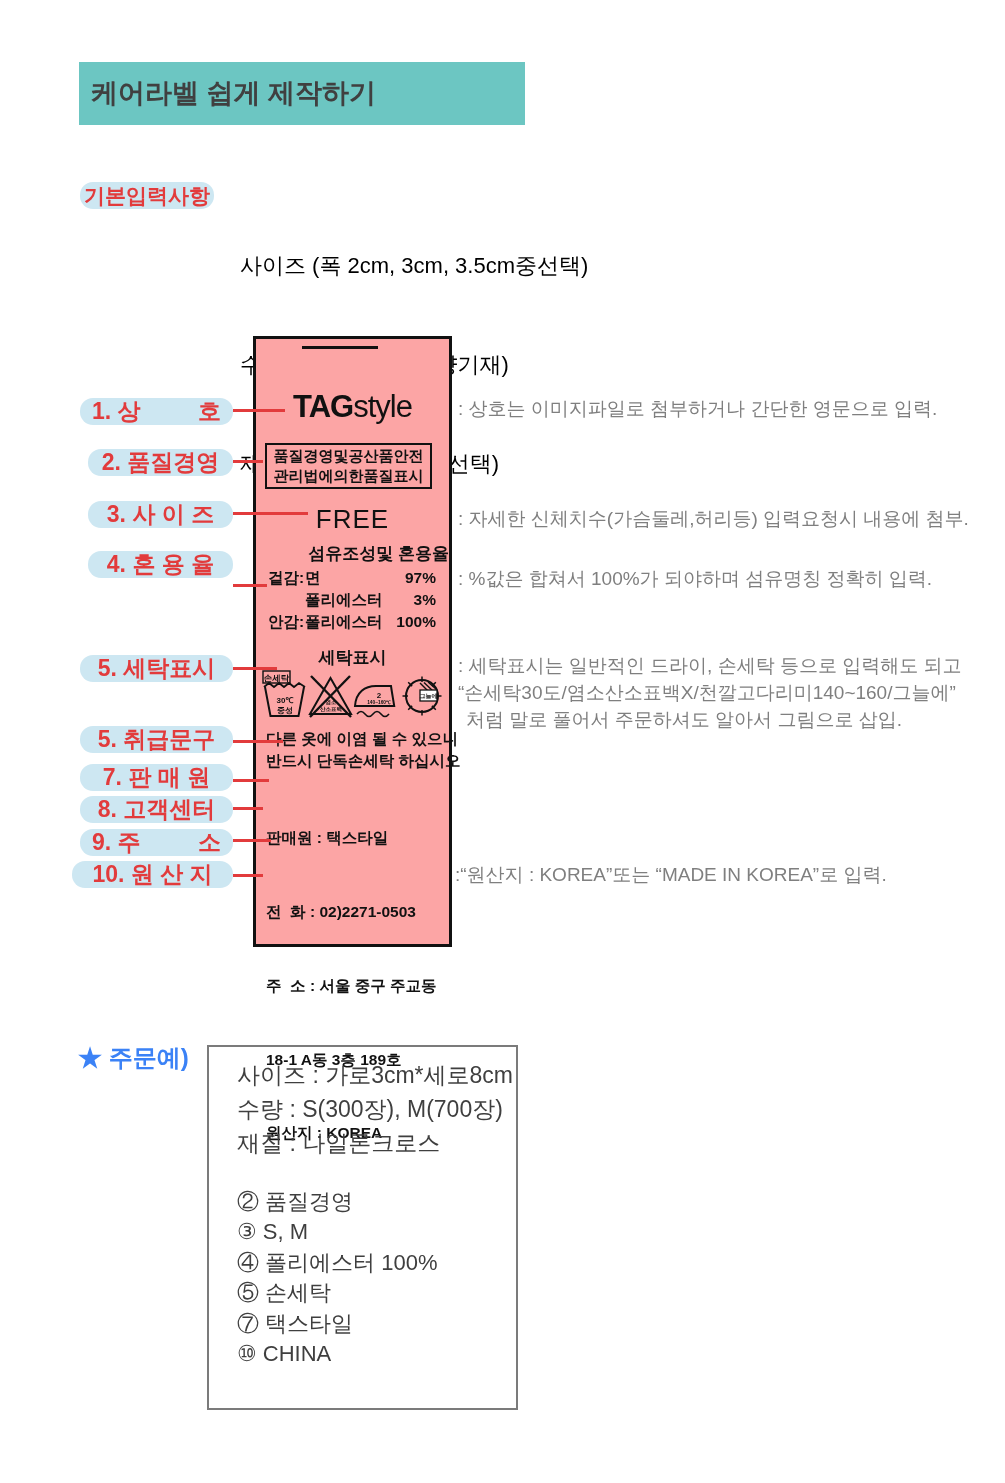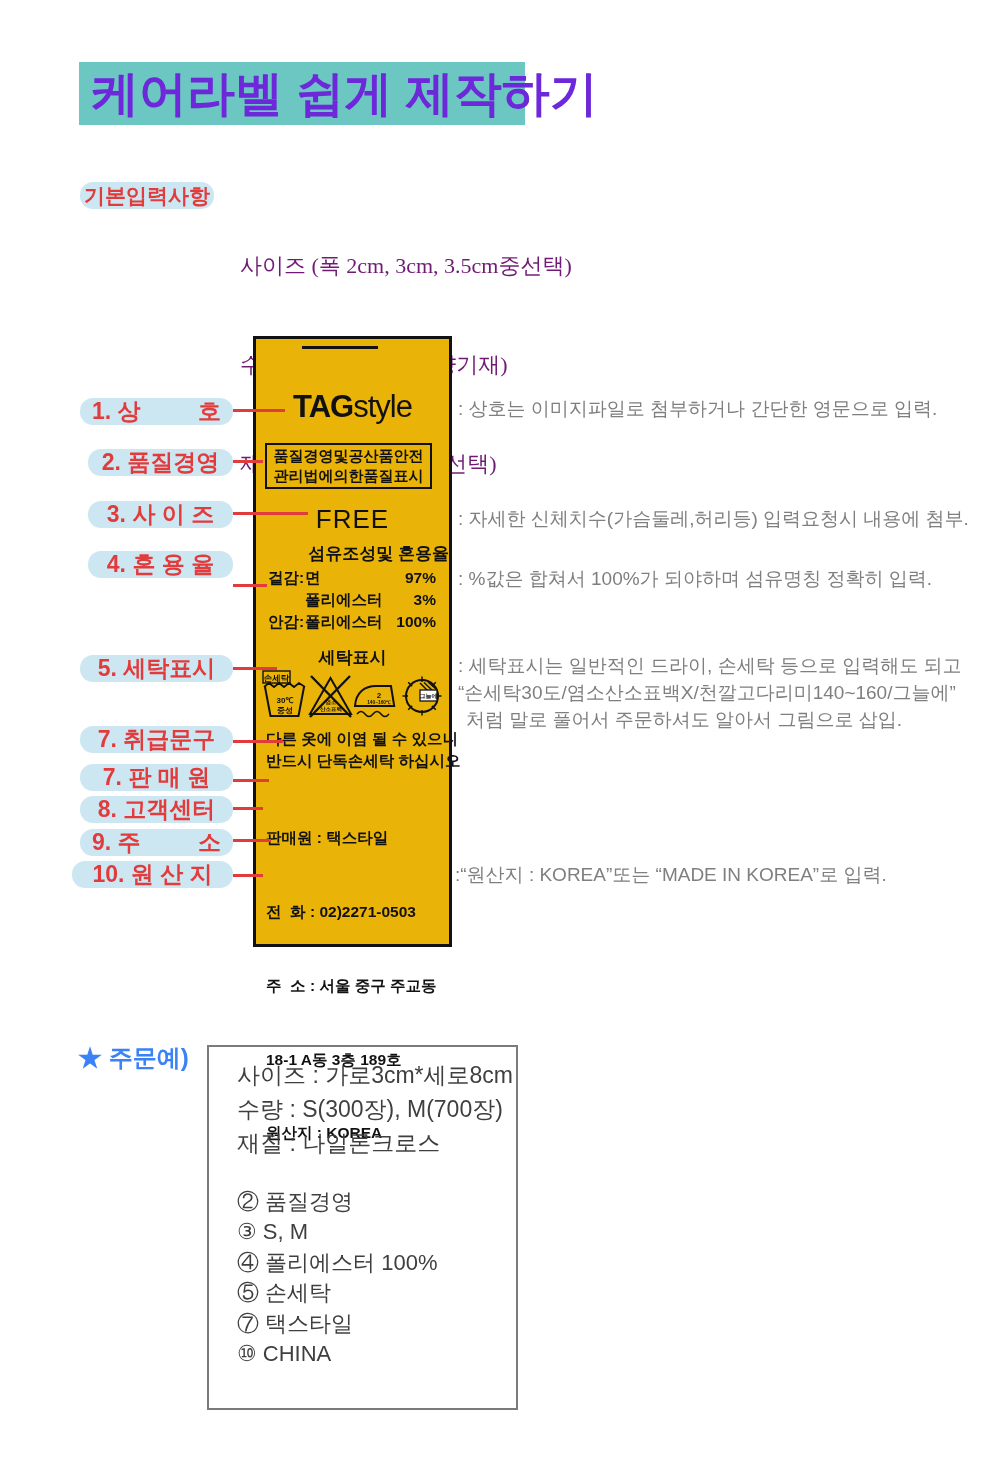--- a/index.html
+++ b/index.html
@@ -3,34 +3,34 @@
 <meta charset="utf-8">
 <style>
   html,body { margin:0; padding:0; background:#ffffff; }
   .page {
     position:relative; width:1005px; height:1483px; background:#ffffff;
     font-family:"Liberation Sans", sans-serif; color:#111; overflow:hidden;
   }
   
   .title-banner {
     position:absolute; left:79px; top:62px; width:446px; height:63px;
-    background:#6cc6c2; color:#6d28d9; font-size:48px; font-weight:700;
+    background:#6cc6c2; color:#404040; font-size:27px; font-weight:700;
     line-height:63px; padding-left:12px; box-sizing:border-box; white-space:nowrap;
   }
   
   .basic-heading {
     position:absolute; left:80px; top:182px; width:134px; height:27px;
     background:#cde7f2; border-radius:13px; color:#e23b3c; font-size:21px;
     font-weight:700; text-align:center; line-height:27px; white-space:nowrap;
   }
-  .basic-lines { position:absolute; left:240px; top:183px; font-size:22px; color:#701a75; line-height:33px; white-space:pre;font-family:Liberation Serif, serif; }
+  .basic-lines { position:absolute; left:240px; top:183px; font-size:22px; color:#000000; line-height:33px; white-space:pre; }
   
   .garment-label {
     position:absolute; left:253px; top:336px; width:199px; height:611px;
-    border:3px solid #111; box-sizing:border-box; background:#eab308;
+    border:3px solid #111; box-sizing:border-box; background:#fca5a5;
   }
   .fold-mark { position:absolute; left:46px; top:7px; width:76px; height:3px; background:#111; }
   .brand { position:absolute; left:0; top:50px; width:100%; text-align:center; font-size:31px; letter-spacing:-1px; white-space:nowrap; }
   .brand .b { font-weight:700; }
   .brand .l { font-weight:400; }
   .quality-box {
     position:absolute; left:9px; top:104px; width:167px; border:2px solid #111;
     box-sizing:border-box; text-align:center; font-size:15px; font-weight:600;
     line-height:20px; padding:1px 0; white-space:nowrap;
   }
@@ -185,21 +185,21 @@
       <div>18-1 A동 3층 189호</div>
       <div>원산지 : KOREA</div>
     </div>
   </div>
 
   <div class="pill p1">1. 상         호</div>
   <div class="pill p2">2. 품질경영</div>
   <div class="pill p3">3. 사 이 즈</div>
   <div class="pill p4">4. 혼 용 율</div>
   <div class="pill p5">5. 세탁표시</div>
-  <div class="pill p6">7. 취급문구</div>
+  <div class="pill p6">5. 취급문구</div>
   <div class="pill p7">7. 판 매 원</div>
   <div class="pill p8">8. 고객센터</div>
   <div class="pill p9">9. 주         소</div>
   <div class="pill p10">10. 원 산 지</div>
 
   <div class="cline l1"></div>
   <div class="cline l2"></div>
   <div class="cline l3"></div>
   <div class="cline l4"></div>
   <div class="cline l5"></div>

